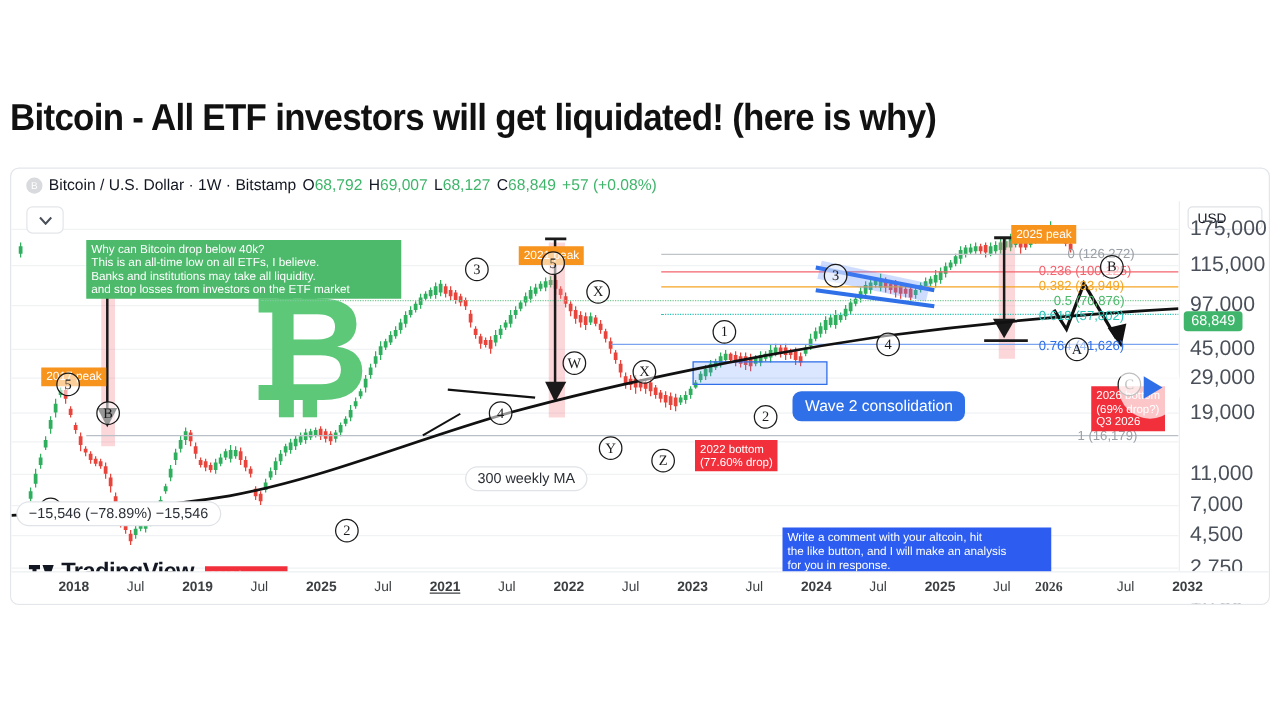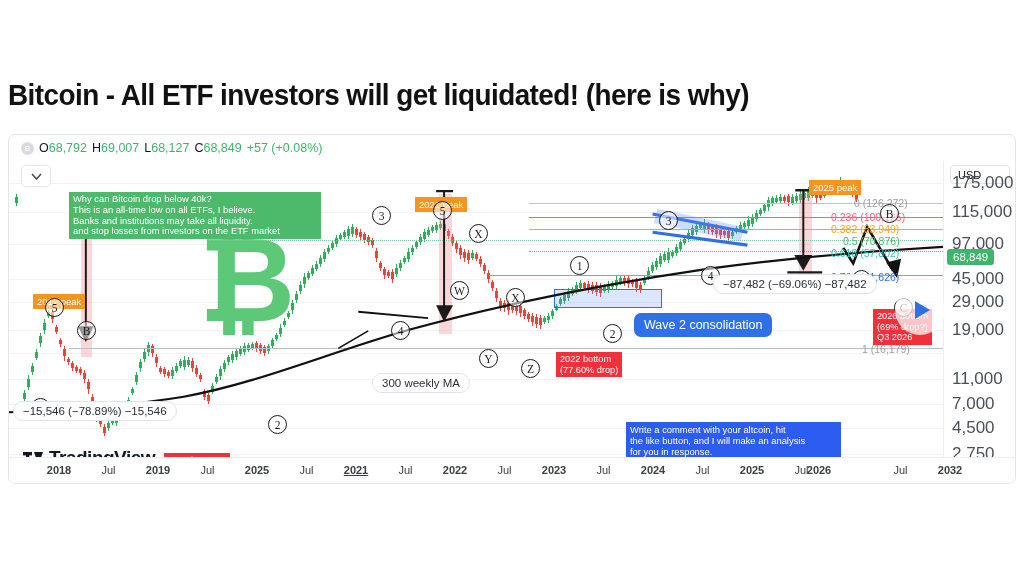--- a/index.html
+++ b/index.html
@@ -125,20 +125,21 @@
 </style>
 </head>
 <body>
 
 <div class="page-title">Bitcoin - All ETF investors will get liquidated! (here is why)</div>
 
 <div class="chart-card">
 
   <div class="sym-header">
     <span class="sym-logo">B</span>
+    <span class="sym-name">Bitcoin / U.S. Dollar · 1W · Bitstamp</span>
     <span class="ohlc"><span class="lbl">O</span><span>68,792</span></span>
     <span class="ohlc"><span class="lbl">H</span><span>69,007</span></span>
     <span class="ohlc"><span class="lbl">L</span><span>68,127</span></span>
     <span class="ohlc"><span class="lbl">C</span><span>68,849</span></span>
     <span class="ohlc">+57 (+0.08%)</span>
   </div>
 
   <div class="collapse-btn">
     <svg width="11" height="7" viewBox="0 0 11 7">
         <path d="M1 1 L5.5 6 L10 1" stroke="#4a5059" stroke-width="1.6" fill="none"></path>
@@ -1089,21 +1090,20 @@
 Banks and institutions may take all liquidity.
 and stop losses from investors on the ETF market</div>
 
     <div class="box-blue" style="left:617px; top:261px; width:215px;">Write a comment with your altcoin, hit
 the like button, and I will make an analysis
 for you in response.</div>
 
     <div class="pill-blue" style="left:625px; top:152px;">Wave 2 consolidation</div>
 
     <div class="meas-box" style="left:4px;   top:240px;">−15,546 (−78.89%) −15,546</div>
-    <div class="meas-box" style="left:704px; top:113px;">−87,482 (−69.06%) −87,482</div>
     <div class="meas-box" style="left:363px; top:212px;">300 weekly MA</div>
 
     <div class="badge-orange" style="left:24px;  top:133px;">2017 peak</div>
     <div class="badge-orange" style="left:406px; top:36px;">2021 peak</div>
     <div class="badge-orange" style="left:800px; top:19px;">2025 peak</div>
 
     <div class="badge-red" style="left:155px; top:292px;">2018 bottom
 (78.89% drop)</div>
     <div class="badge-red" style="left:547px; top:191px;">2022 bottom
 (77.60% drop)</div>
@@ -1147,21 +1147,21 @@
       <div class="tlabel yr" style="left: 347px; text-decoration: underline;">2021</div>
       <div class="tlabel" style="left: 396.5px;">Jul</div>
       <div class="tlabel yr" style="left: 446px;">2022</div>
       <div class="tlabel" style="left: 495.5px;">Jul</div>
       <div class="tlabel yr" style="left: 545px;">2023</div>
       <div class="tlabel" style="left: 594.5px;">Jul</div>
       <div class="tlabel yr" style="left: 644px;">2024</div>
       <div class="tlabel" style="left: 693.5px;">Jul</div>
       <div class="tlabel yr" style="left: 743px;">2025</div>
       <div class="tlabel" style="left: 792.5px;">Jul</div>
-      <div class="tlabel yr" style="left: 810px;">2026</div>
+      <div class="tlabel yr" style="left: 830px; font-family: Liberation Serif, serif;">2026</div>
       <div class="tlabel" style="left: 891.5px;">Jul</div>
       <div class="tlabel yr" style="left: 941px;">2032</div>
     </div>
 </div>
 
 <div class="play-btn" style="left:895px; top:285px;">
   <div class="play-tri"></div>
 </div>
 
 </body></html>

